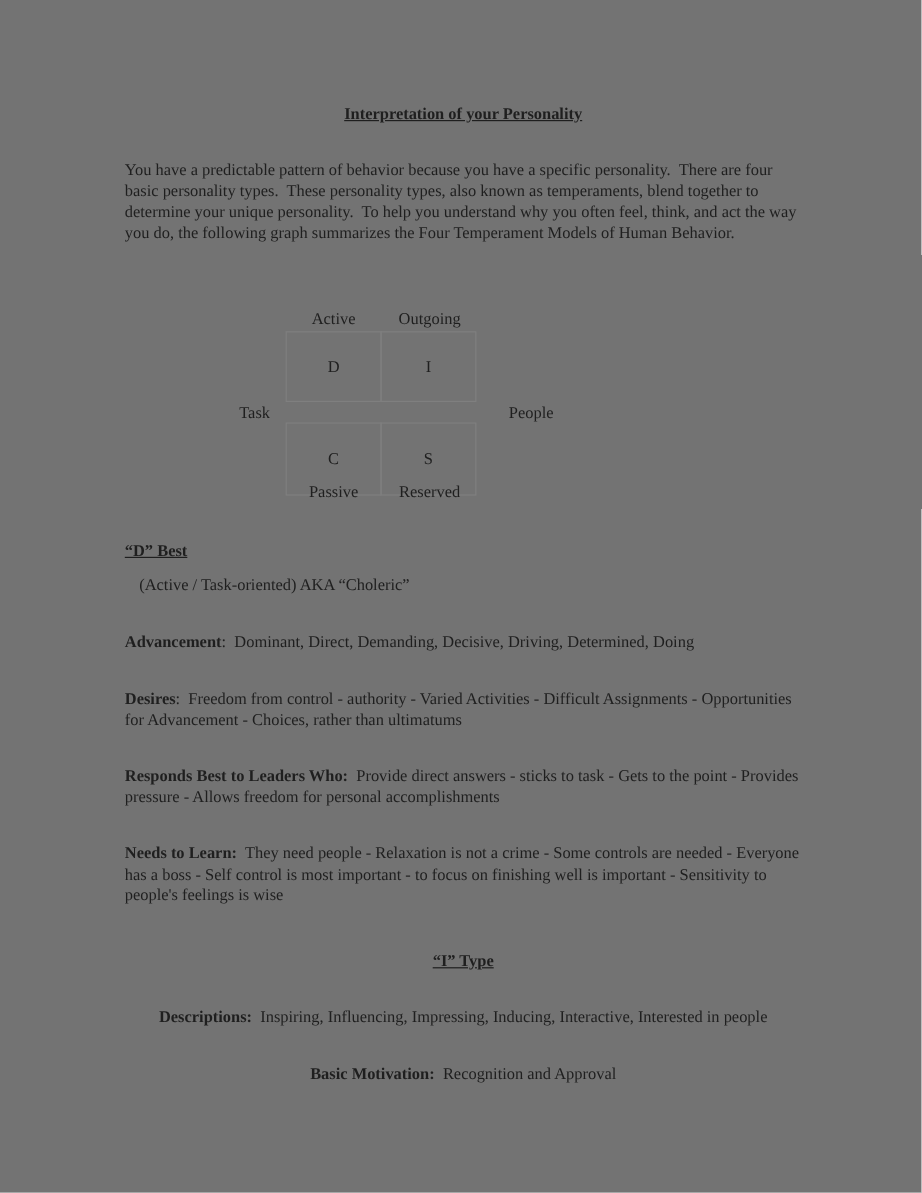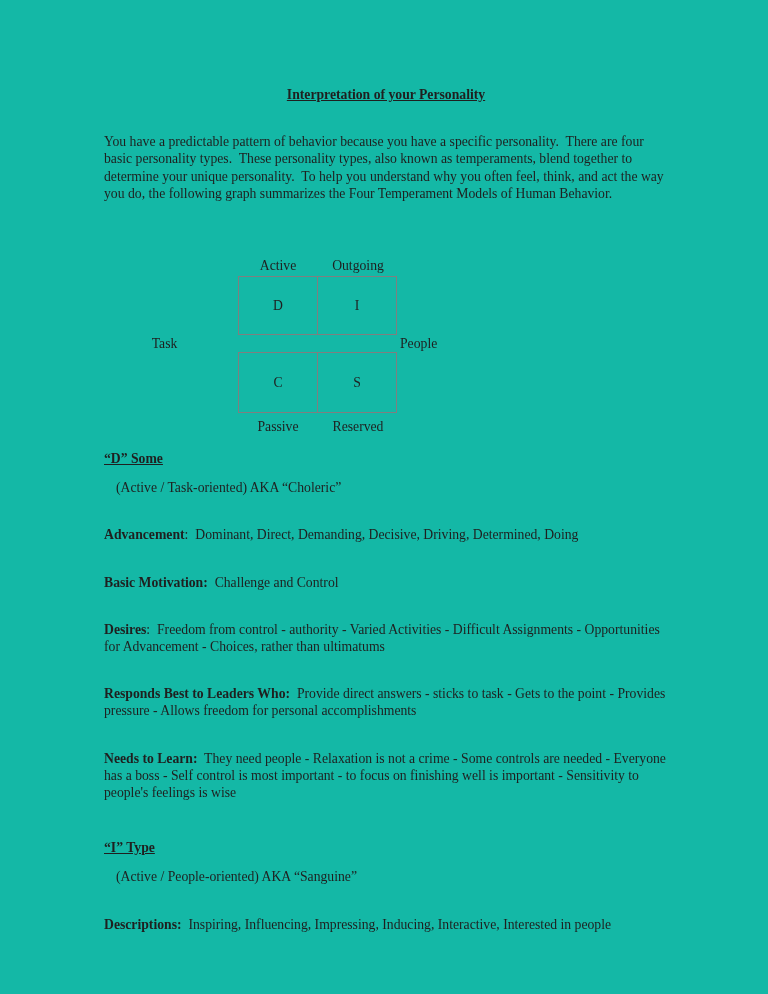--- a/index.html
+++ b/index.html
@@ -1,20 +1,20 @@
 <!DOCTYPE html>
 <html><head>
 <meta charset="utf-8">
 <style>
   html, body { margin: 0; padding: 0; background: #ffffff; }
   .page {
     position: relative;
     width: 768px;
     height: 994px;
-    background: #14b8a6;
+    background: #737373;
     color: #1f1f1f;
     font-family: "Liberation Serif", serif;
     font-size: 13.7px;
     line-height: 17.2px;
     overflow: hidden;
   }
   .content {
     position: absolute;
     left: 104px;
     top: 86px;
@@ -38,21 +38,21 @@
     height: 175px;
     font-weight: normal;
   }
   .d-top-labels, .d-bottom-labels {
     position: absolute;
     left: 134px;
     width: 160px;
     display: flex;
   }
   .d-top-labels { top: 0; }
-  .d-bottom-labels { top: 161px; }
+  .d-bottom-labels { top: 144px; }
   .d-top-labels span, .d-bottom-labels span {
     flex: 1;
     text-align: center;
   }
   .d-grid {
     position: absolute;
     left: 134px;
     top: 19px;
     width: 160px;
   }
@@ -67,30 +67,30 @@
     align-items: center;
     justify-content: center;
   }
   .d-row.second .d-cell { height: 61px; }
   .d-cell + .d-cell { margin-left: -1px; }
   .d-task {
     position: absolute;
     left: 0;
     top: 78px;
     width: 121px;
-    text-align: center;
+    text-align: right;
   }
   .d-people {
     position: absolute;
-    left: 296px;
+    left: 320px;
     top: 78px;
   }
   
   .section-d { margin-top: 18px; }
-  .section-i { margin-top: 38px; }
+  .section-i { margin-top: 38px; text-align: center; }
   .sec-heading {
     margin: 0;
     font-weight: bold;
     text-decoration: underline;
   }
   .sec-sub { margin: 12px; white-space: pre-wrap; }
 </style>
 </head>
 <body>
 
@@ -118,29 +118,28 @@
       </div>
       <div class="d-task">Task</div>
       <div class="d-people">People</div>
       <div class="d-bottom-labels">
         <span>Passive</span>
         <span>Reserved</span>
       </div>
     </div>
 
     <div class="section-d">
-      <p class="sec-heading">“D” Some</p>
+      <p class="sec-heading">“D” Best</p>
       <p class="sec-sub">(Active / Task-oriented) AKA “Choleric”</p>
       <p class="para"><b>Advancement</b><span>:  Dominant, Direct, Demanding, Decisive, Driving, Determined, Doing</span></p>
-      <p class="para"><b>Basic Motivation:</b><span>  Challenge and Control</span></p>
       <p class="para"><b>Desires</b><span>:  Freedom from control - authority - Varied Activities - Difficult Assignments - Opportunities for Advancement - Choices, rather than ultimatums</span></p>
       <p class="para"><b>Responds Best to Leaders Who:</b><span>  Provide direct answers - sticks to task - Gets to the point - Provides pressure - Allows freedom for personal accomplishments</span></p>
       <p class="para"><b>Needs to Learn:</b><span>  They need people - Relaxation is not a crime - Some controls are needed - Everyone has a boss - Self control is most important - to focus on finishing well is important - Sensitivity to people's feelings is wise</span></p>
     </div>
 
     <div class="section-i">
       <p class="sec-heading">“I” Type</p>
-      <p class="sec-sub">(Active / People-oriented) AKA “Sanguine”</p>
       <p class="para"><b>Descriptions:</b><span>  Inspiring, Influencing, Impressing, Inducing, Interactive, Interested in people</span></p>
+      <p class="para"><b>Basic Motivation:</b><span>  Recognition and Approval</span></p>
     </div>
 
   </div>
 </div>
 
 </body></html>

